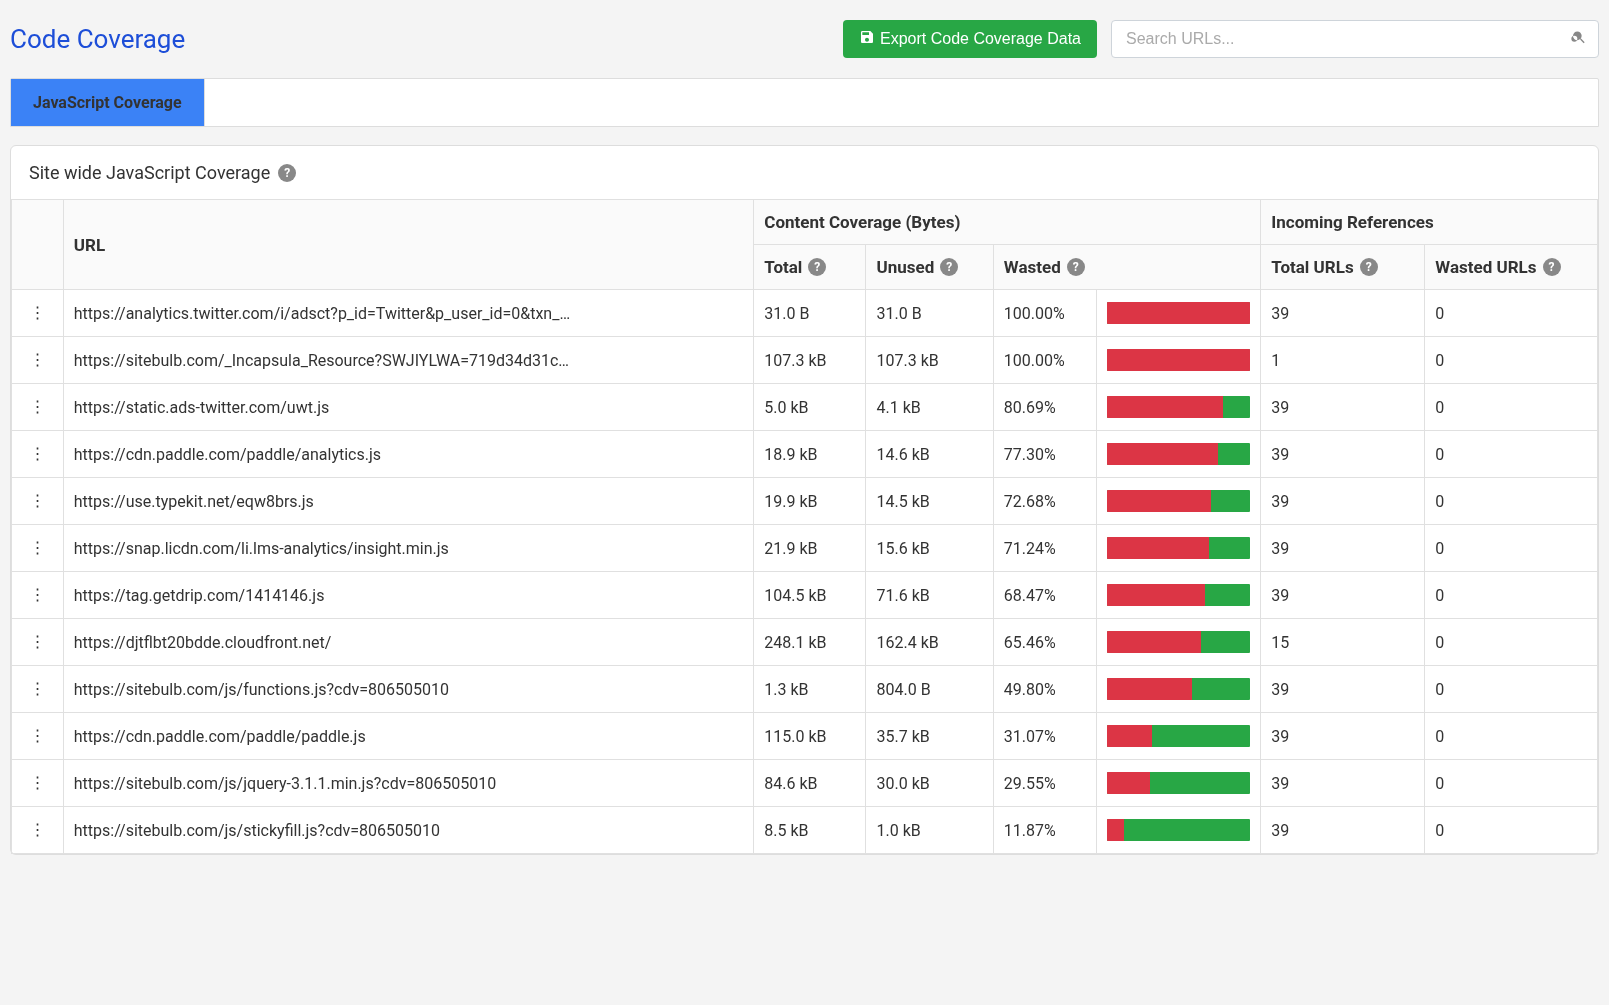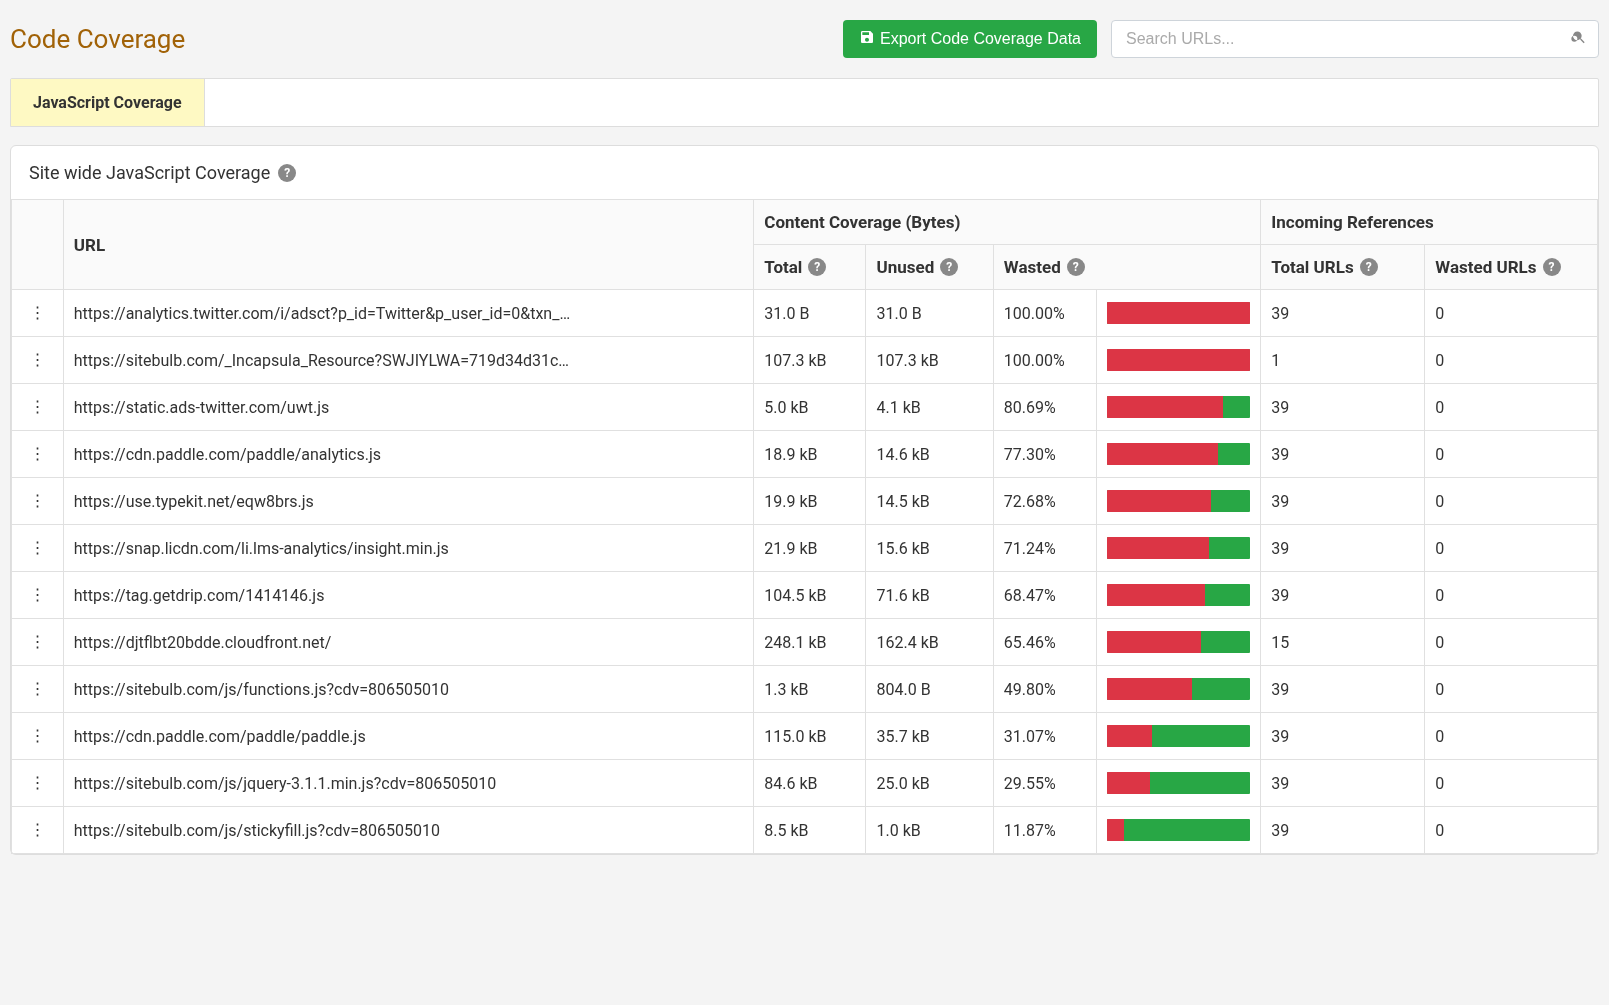--- a/index.html
+++ b/index.html
@@ -13,21 +13,21 @@
   }
   .header-row {
     display: flex;
     align-items: center;
     justify-content: space-between;
     padding: 10px 0 20px 0;
   }
   .page-title {
     font-size: 26px;
     font-weight: 400;
-    color: #a16207;
+    color: #1d4ed8;
   }
   .header-actions {
     display: flex;
     gap: 14px;
     align-items: center;
   }
   .btn-export {
     background: #28a745;
     color: #fff;
     border: none;
@@ -70,21 +70,21 @@
   }
   .tab {
     padding: 14px 22px;
     font-size: 16px;
     color: #333;
     cursor: pointer;
     border-right: 1px solid #ddd;
     background: #fff;
   }
   .tab.active {
-    background: #fef9c3;
+    background: #3b82f6;
     font-weight: 700;
   }
   .panel {
     background: #fff;
     border: 1px solid #ddd;
     margin-top: 18px;
     border-radius: 6px;
   }
   .panel-header {
     padding: 16px 18px;
@@ -428,21 +428,21 @@
           </td>
           <td>39</td>
           <td>0</td>
         </tr>
         <tr>
           <td class="col-menu" style="text-align: center;"><button class="row-menu-btn">
               <span class="dots">⋮</span>
             </button></td>
           <td>https://sitebulb.com/js/jquery-3.1.1.min.js?cdv=806505010</td>
           <td>84.6 kB</td>
-          <td>25.0 kB</td>
+          <td>30.0 kB</td>
           <td>29.55%</td>
           <td class="cell-bar">
             <div class="waste-bar">
               <div class="wasted-fill" style="width: 29.55%;"></div>
             </div>
           </td>
           <td>39</td>
           <td>0</td>
         </tr>
         <tr>

